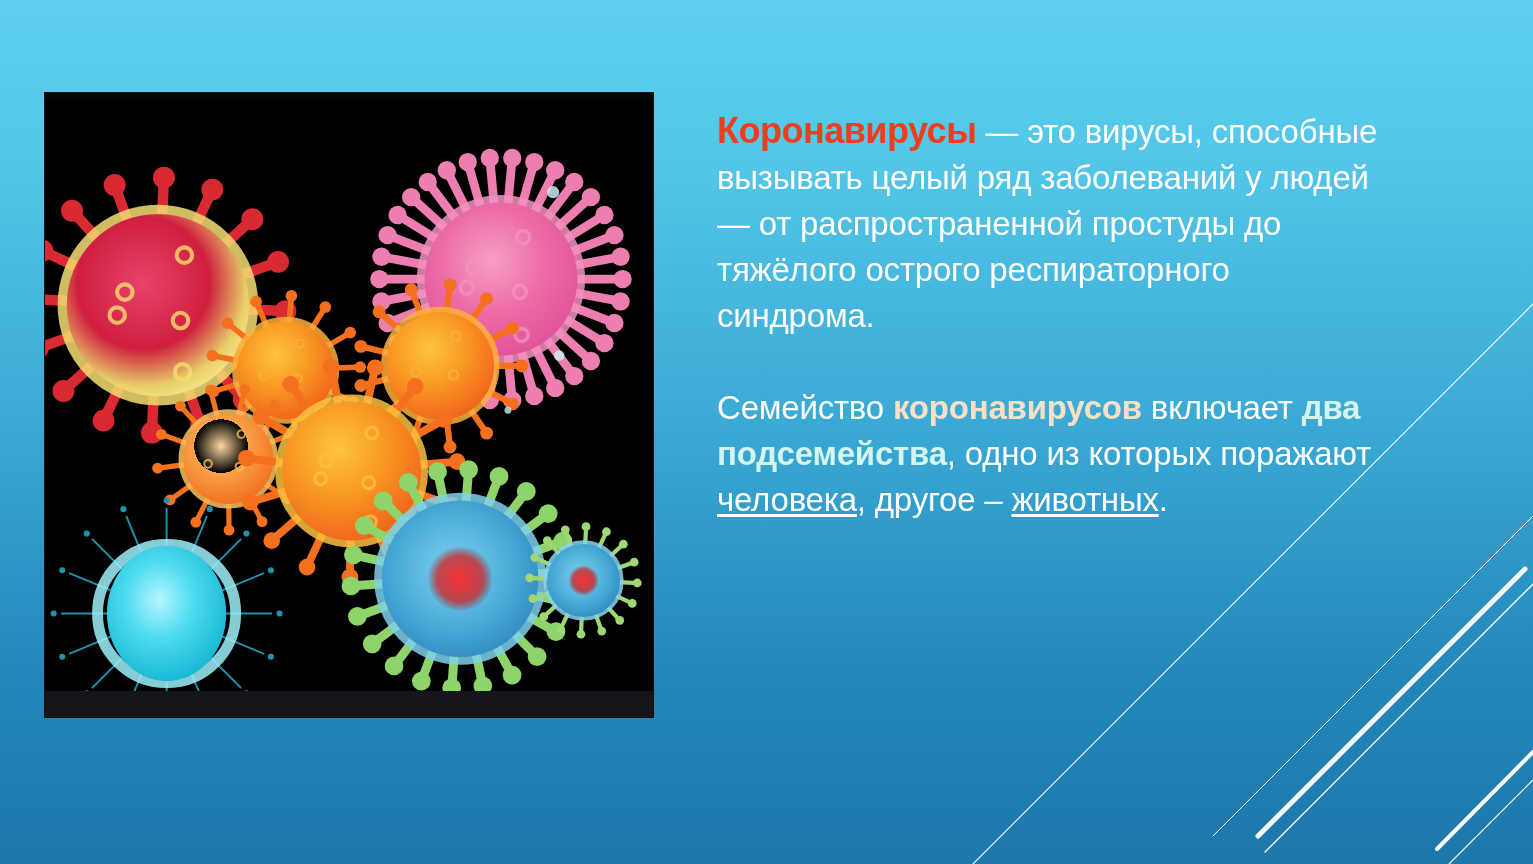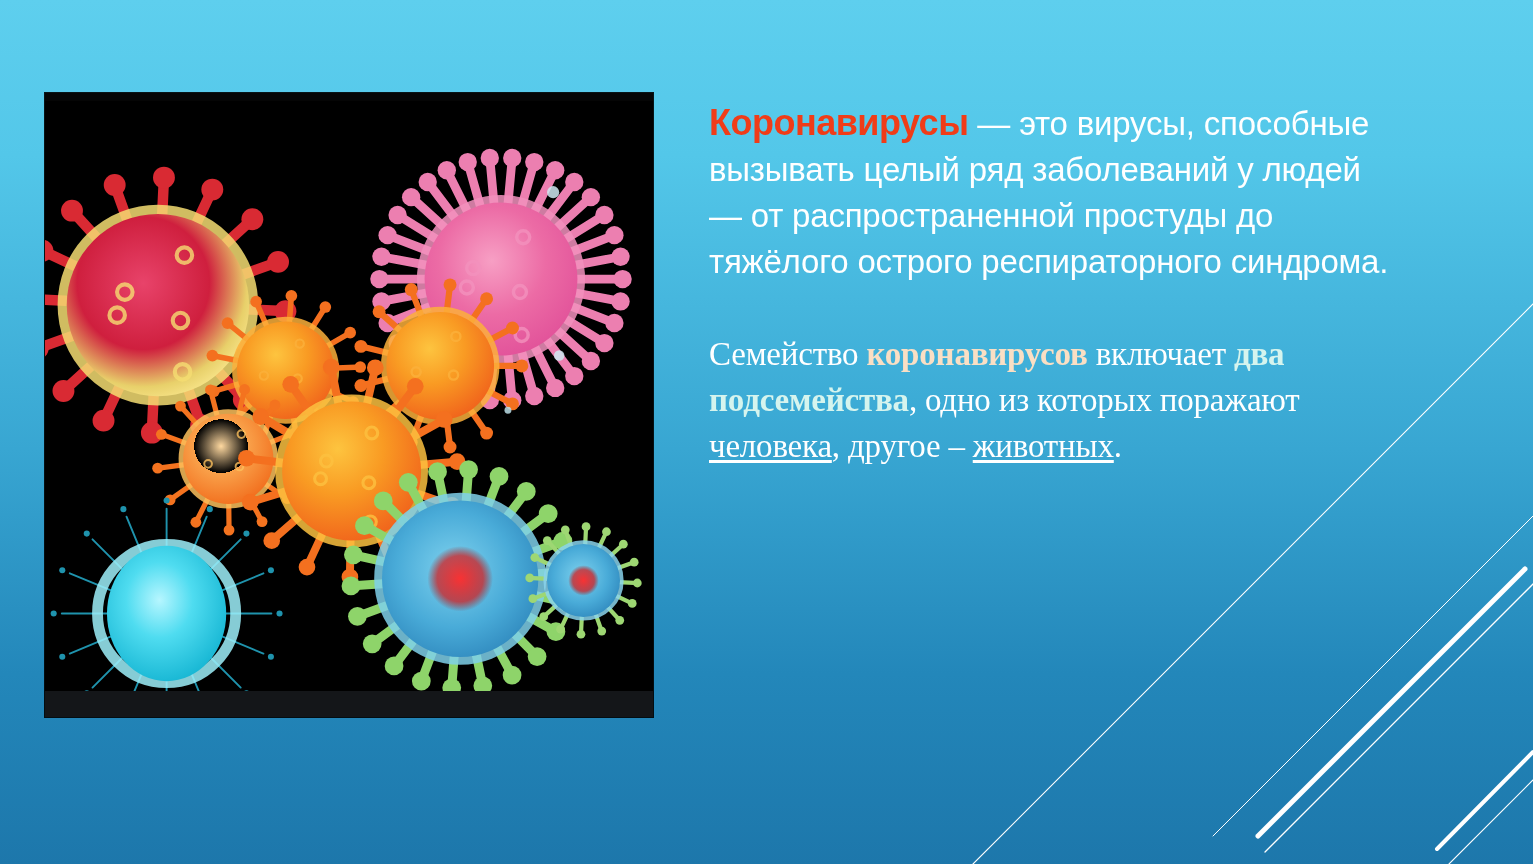--- a/index.html
+++ b/index.html
@@ -55,23 +55,23 @@
     position: absolute;
     left: 709px;
     top: 100px;
     width: 690px;
   }
   .para {
     color: #ffffff;
     font-size: 33px;
     line-height: 46px;
     letter-spacing: -0.2px;
-    margin: 0;
+    margin: 8px;
   }
-  .para + .para { margin-top: 46px; font-family: Liberation Serif, serif; }
+  .para + .para { margin-top: 46px; }
   .kw-title {
     font-weight: bold;
     font-size: 36px;
     letter-spacing: -0.5px;
   }
   .kw-strong { font-weight: bold; }
   .ul { text-decoration: underline; text-underline-offset: 3px; }
 </style>
 </head>
 <body>

